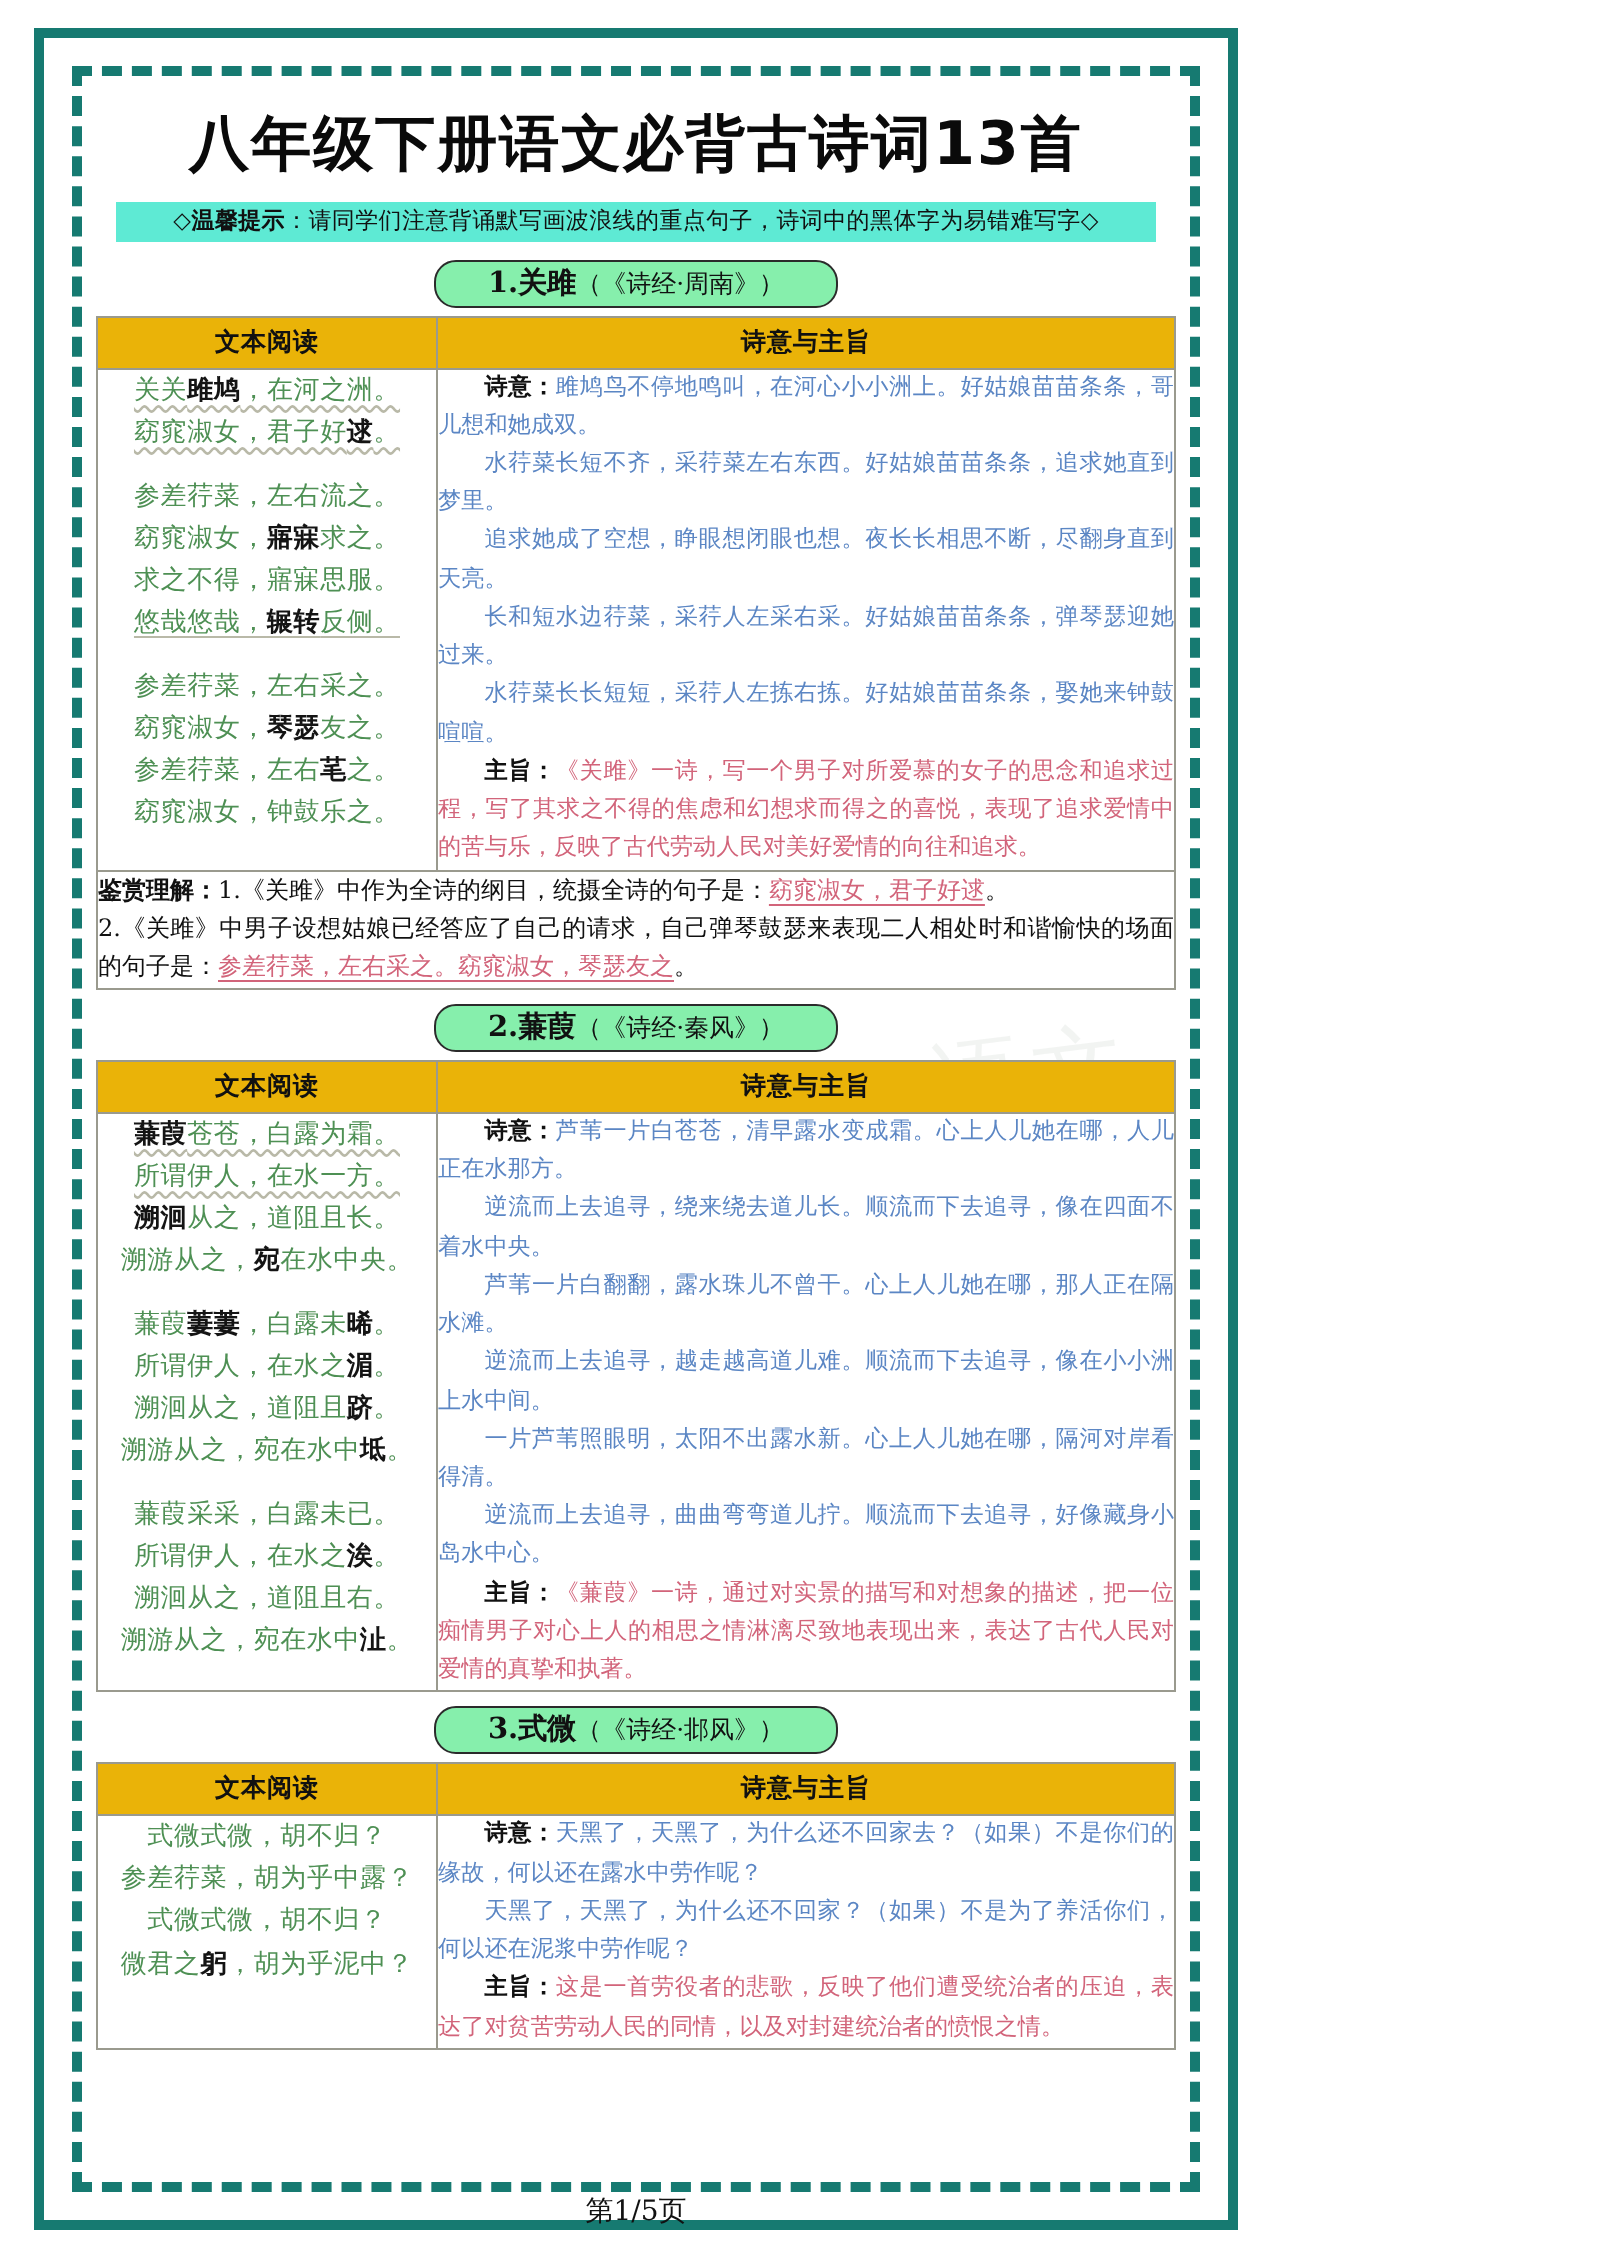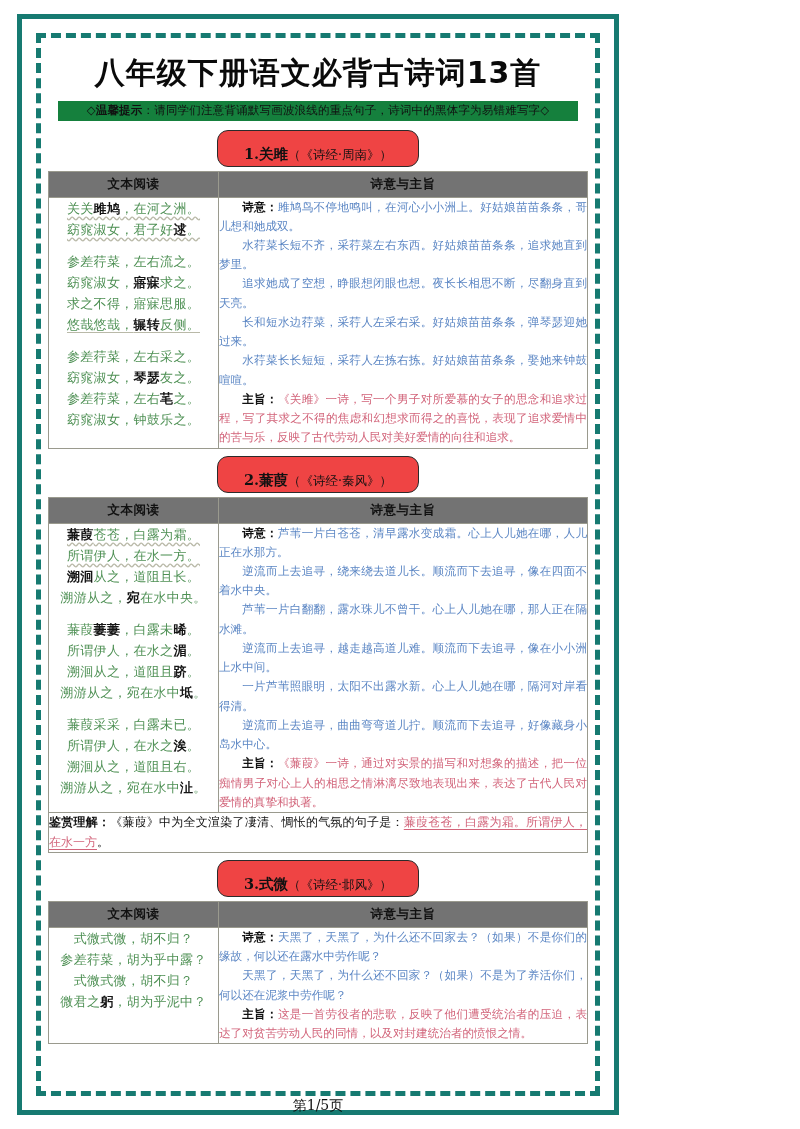--- a/index.html
+++ b/index.html
@@ -59,39 +59,39 @@
     font-size:30px;
     letter-spacing:1px;
     color:#0a0a0a;
     margin:12px 0 10px 0;
     line-height:1.15;
   }
 
   
   .tips{
     margin:0 10px 9px 10px;
-    background:#15803d;
+    background:#5eead4;
     text-align:center;
     font-size:11.5px;
     font-family:"DejaVu Serif","Liberation Serif",serif;
     color:#111;
     padding:2px 0 3px 0;
     letter-spacing:.2px;
     white-space:nowrap;
   }
   .tips b{font-weight:bold;}
 
   
   .sec-badge-wrap{text-align:center;margin:7px 0 4px 0;}
   .sec-badge{
     display:inline-block;
     border:1.6px solid #2b2b2b;
     border-radius:11px;
-    background:#ef4444;
-    padding:14px 26px 2px 26px;
+    background:#86efac;
+    padding:1px 26px 2px 26px;
     font-size:14.5px;
     font-family:"DejaVu Serif","Liberation Serif",serif;
     font-weight:bold;
     color:#111;
     white-space:nowrap;
   }
   .sec-badge .src{font-weight:normal;font-size:12.5px;}
 
   
   table.poem{
@@ -100,21 +100,21 @@
     table-layout:fixed;
     margin-bottom:2px;
     background:#fff;
   }
   table.poem td,table.poem th{
     border:1px solid #9a9a8e;
     vertical-align:top;
     padding:0;
   }
   table.poem thead th{
-    background:#737373;
+    background:#eab308;
     text-align:center;
     font-size:12.5px;
     font-family:"DejaVu Sans","Liberation Sans",sans-serif;
     font-weight:bold;
     color:#111;
     padding:4px 0 4px 0;
     letter-spacing:.5px;
   }
   col.c-left{width:170px;}
 
@@ -232,20 +232,26 @@
                 <div class="pline">参差荇菜，左右<b>芼</b>之。</div>
                 <div class="pline">窈窕淑女，钟鼓乐之。</div>
               </td>
               <td class="mean-cell">
                 <p class="para blue"><span class="lbl">诗意：</span>雎鸠鸟不停地鸣叫，在河心小小洲上。好姑娘苗苗条条，哥儿想和她成双。</p>
                 <p class="para blue">水荇菜长短不齐，采荇菜左右东西。好姑娘苗苗条条，追求她直到梦里。</p>
                 <p class="para blue">追求她成了空想，睁眼想闭眼也想。夜长长相思不断，尽翻身直到天亮。</p>
                 <p class="para blue">长和短水边荇菜，采荇人左采右采。好姑娘苗苗条条，弹琴瑟迎她过来。</p>
                 <p class="para blue">水荇菜长长短短，采荇人左拣右拣。好姑娘苗苗条条，娶她来钟鼓喧喧。</p>
                 <p class="para red"><span class="lbl">主旨：</span><span class="work">《关雎》</span>一诗，写一个男子对所爱慕的女子的思念和追求过程，写了其求之不得的焦虑和幻想求而得之的喜悦，表现了追求爱情中的苦与乐，反映了古代劳动人民对美好爱情的向往和追求。</p>
+              </td>
+            </tr>
+            <tr>
+              <td class="appr-cell" colspan="2">
+                <p class="appr"><span class="lbl">鉴赏理解：</span>1.《关雎》中作为全诗的纲目，统摄全诗的句子是：<span class="ans">窈窕淑女，君子好逑</span>。</p>
+                <p class="appr">2.《关雎》中男子设想姑娘已经答应了自己的请求，自己弹琴鼓瑟来表现二人相处时和谐愉快的场面的句子是：<span class="ans">参差荇菜，左右采之。窈窕淑女，琴瑟友之</span>。</p>
               </td>
             </tr>
           </tbody>
         </table>
         <div class="sec-badge-wrap"><span class="sec-badge"><span>2.</span><span>蒹葭</span><span class="src">（《诗经·秦风》）</span></span></div>
         <table class="poem">
           <colgroup>
             <col class="c-left">
             <col>
           </colgroup>
@@ -276,25 +282,20 @@
               <td class="mean-cell">
                 <p class="para blue"><span class="lbl">诗意：</span>芦苇一片白苍苍，清早露水变成霜。心上人儿她在哪，人儿正在水那方。</p>
                 <p class="para blue">逆流而上去追寻，绕来绕去道儿长。顺流而下去追寻，像在四面不着水中央。</p>
                 <p class="para blue">芦苇一片白翻翻，露水珠儿不曾干。心上人儿她在哪，那人正在隔水滩。</p>
                 <p class="para blue">逆流而上去追寻，越走越高道儿难。顺流而下去追寻，像在小小洲上水中间。</p>
                 <p class="para blue">一片芦苇照眼明，太阳不出露水新。心上人儿她在哪，隔河对岸看得清。</p>
                 <p class="para blue">逆流而上去追寻，曲曲弯弯道儿拧。顺流而下去追寻，好像藏身小岛水中心。</p>
                 <p class="para red"><span class="lbl">主旨：</span><span class="work">《蒹葭》</span>一诗，通过对实景的描写和对想象的描述，把一位痴情男子对心上人的相思之情淋漓尽致地表现出来，表达了古代人民对爱情的真挚和执著。</p>
               </td>
             </tr>
-            <tr>
-              <td class="appr-cell" colspan="2">
-                <p class="appr"><span class="lbl">鉴赏理解：</span>《蒹葭》中为全文渲染了凄清、惆怅的气氛的句子是：<span class="ans">蒹葭苍苍，白露为霜。所谓伊人，在水一方</span>。</p>
-              </td>
-            </tr>
           </tbody>
         </table>
         <div class="sec-badge-wrap"><span class="sec-badge"><span>3.</span><span>式微</span><span class="src">（《诗经·邶风》）</span></span></div>
         <table class="poem">
           <colgroup>
             <col class="c-left">
             <col>
           </colgroup>
           <thead>
             <tr>

